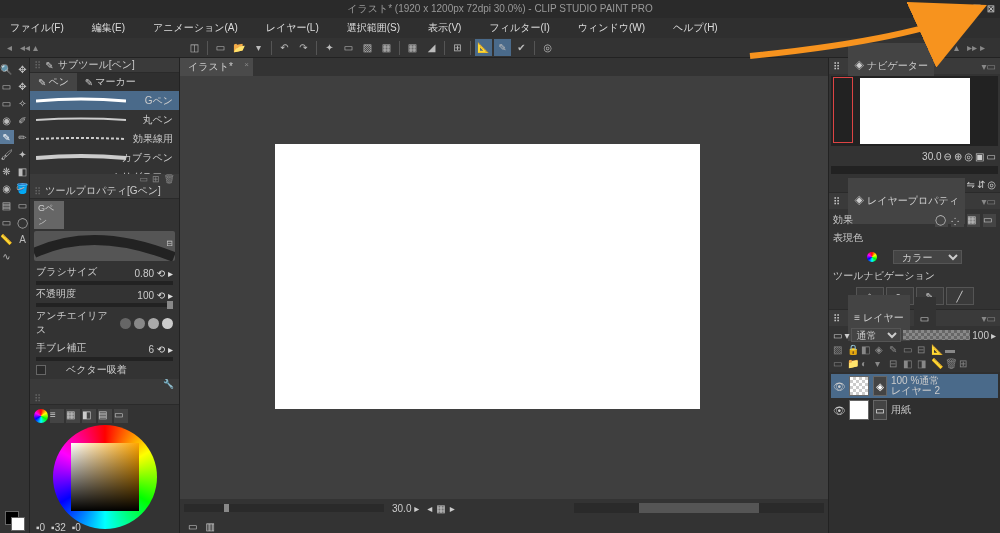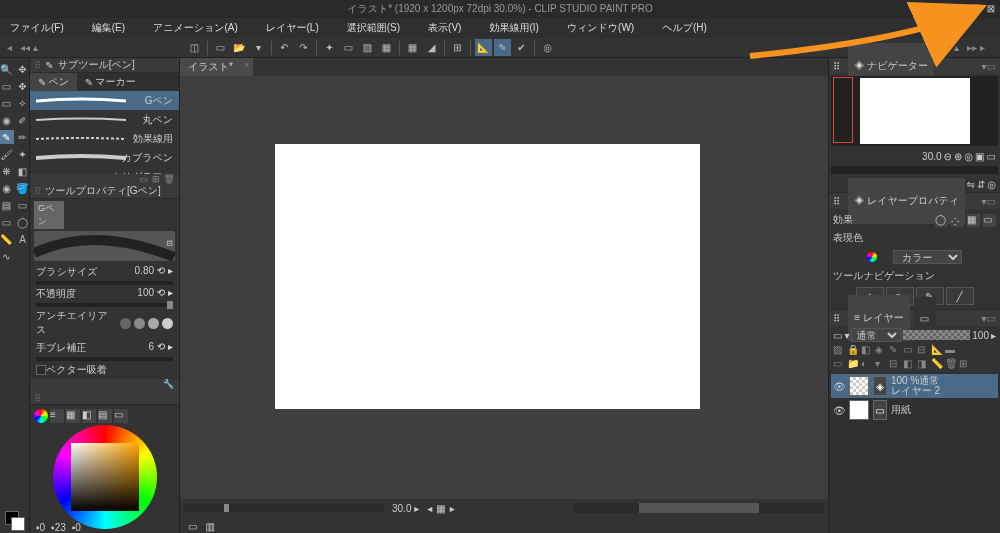--- a/index.html
+++ b/index.html
@@ -28,26 +28,26 @@
 .ptab{padding:2px 8px;font-size:10px;color:#aaa;cursor:pointer;display:flex;align-items:center;gap:2px}
 .ptab.active{background:#444;color:#fff}
 .brush-list{background:#333;height:138px;overflow:hidden}
 .brush-item{height:19px;display:flex;align-items:center;justify-content:flex-end;padding:0 6px;font-size:10px;color:#ccc;cursor:pointer;position:relative;border-bottom:0}
 .brush-item .stroke{position:absolute;left:6px;top:50%;transform:translateY(-50%);width:90px;height:8px}
 .brush-item.active{background:#4a6a8a}
 .brush-footer{height:14px;background:#3a3a3a;display:flex;justify-content:flex-end;padding:0 4px;gap:4px}
 .brush-footer span{font-size:9px;color:#888}
 .tool-props{background:#333;flex:0 0 auto}
 .prop-canvas{height:30px;background:#555;margin:2px 4px;border-radius:2px;position:relative}
-.prop-row{display:flex;justify-content:space-between;align-items:flex-start;padding:2px 6px;height:18px;font-size:10px}
+.prop-row{display:flex;justify-content:space-between;align-items:flex-end;padding:2px 6px;height:18px;font-size:10px}
 .prop-row .val{color:#ddd}
 .prop-slider{height:4px;background:#222;margin:0 6px;position:relative}
 .antialiasing{display:flex;gap:3px;padding:2px 6px;align-items:center}
 .aa-dot{width:11px;height:11px;border-radius:50%;background:#888}
-.checkbox-row{display:flex;align-items:center;gap:0;padding:2px 6px}
+.checkbox-row{display:flex;align-items:center;gap:20px;padding:2px 6px}
 .checkbox-row .cb{width:10px;height:10px;border:1px solid #666;background:#2a2a2a}
 .color-panel{background:#333;padding:4px;position:relative;height:130px}
 .color-tabs{display:flex;gap:2px;height:14px;margin-bottom:2px}
 .ctab{width:14px;height:14px;background:#444;cursor:pointer}
 .color-wheel{width:104px;height:104px;border-radius:50%;background:conic-gradient(red,yellow,lime,cyan,blue,magenta,red);position:relative;margin:2px auto}
 .color-wheel .inner{position:absolute;left:18px;top:18px;width:68px;height:68px;background:linear-gradient(to bottom,transparent,black),linear-gradient(to right,white,orange)}
 .color-vals{position:absolute;bottom:2px;left:6px;display:flex;gap:6px;font-size:9px;color:#aaa}
 .canvas-area{flex:1;background:#3f3f3f;display:flex;flex-direction:column}
 .canvas-tabs{height:18px;background:#333;display:flex;align-items:flex-start}
 .ctab-item{background:#4a4a4a;padding:2px 20px 2px 8px;font-size:10px;color:#ddd;position:relative;cursor:pointer}
@@ -107,21 +107,21 @@
   </div>
 </div>
 
 <div class="menubar">
   <div class="item">ファイル(F)</div>
   <div class="item">編集(E)</div>
   <div class="item">アニメーション(A)</div>
   <div class="item">レイヤー(L)</div>
   <div class="item">選択範囲(S)</div>
   <div class="item">表示(V)</div>
-  <div class="item">効果線用(I)</div>
+  <div class="item">フィルター(I)</div>
   <div class="item">ウィンドウ(W)</div>
   <div class="item">ヘルプ(H)</div>
 </div>
 
 <div class="subrow">
   <div class="left">
     <span class="small-icons"><span>◂</span><span>◂◂</span><span>▴</span></span>
   </div>
   <div class="toolbar">
     <div class="tbtn">◫</div>
@@ -300,21 +300,21 @@
         <div class="ctab">▦</div>
         <div class="ctab">◧</div>
         <div class="ctab">▤</div>
         <div class="ctab">▭</div>
       </div>
       <div class="color-wheel">
         <div class="inner"></div>
       </div>
       <div class="color-vals">
         <span>▪<span>0</span></span>
-        <span>▪<span>23</span></span>
+        <span>▪<span>32</span></span>
         <span>▪<span>0</span></span>
       </div>
     </div>
   </div>
 
   <div class="canvas-area">
     <div class="canvas-tabs">
       <div class="ctab-item">
         <span>イラスト*</span><span class="x">×</span>
       </div>

